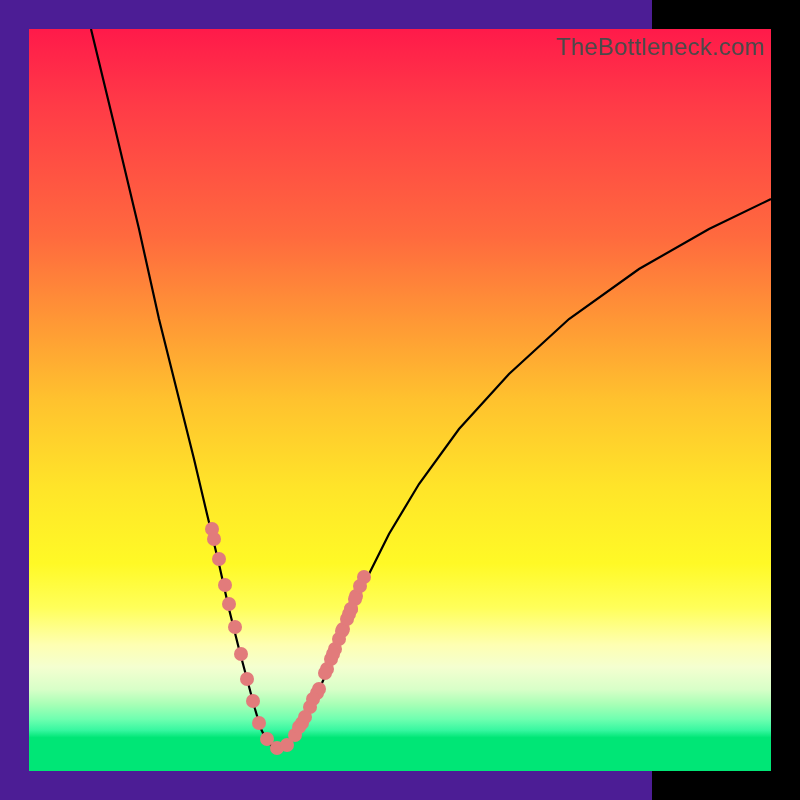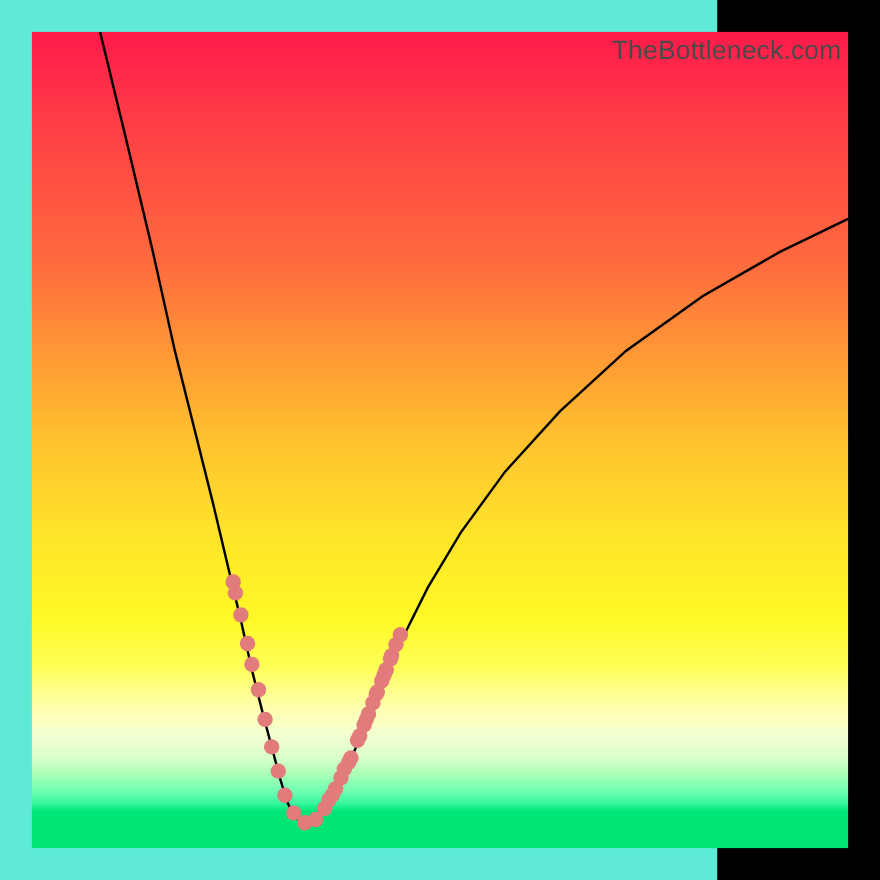--- a/index.html
+++ b/index.html
@@ -8,21 +8,21 @@
     width: 800px;
     height: 800px;
     overflow: hidden;
     background: #000;
     font-family: Arial, Helvetica, sans-serif;
   }
   .frame {
     position: relative;
     width: 652px;
     height: 800px;
-    background: #5eead4;
+    background: #4c1d95;
   }
   .plot-area {
     position: absolute;
     left: 29px;
     top: 29px;
     width: 742px;
     height: 742px;
     
     background: linear-gradient(
       to bottom,

